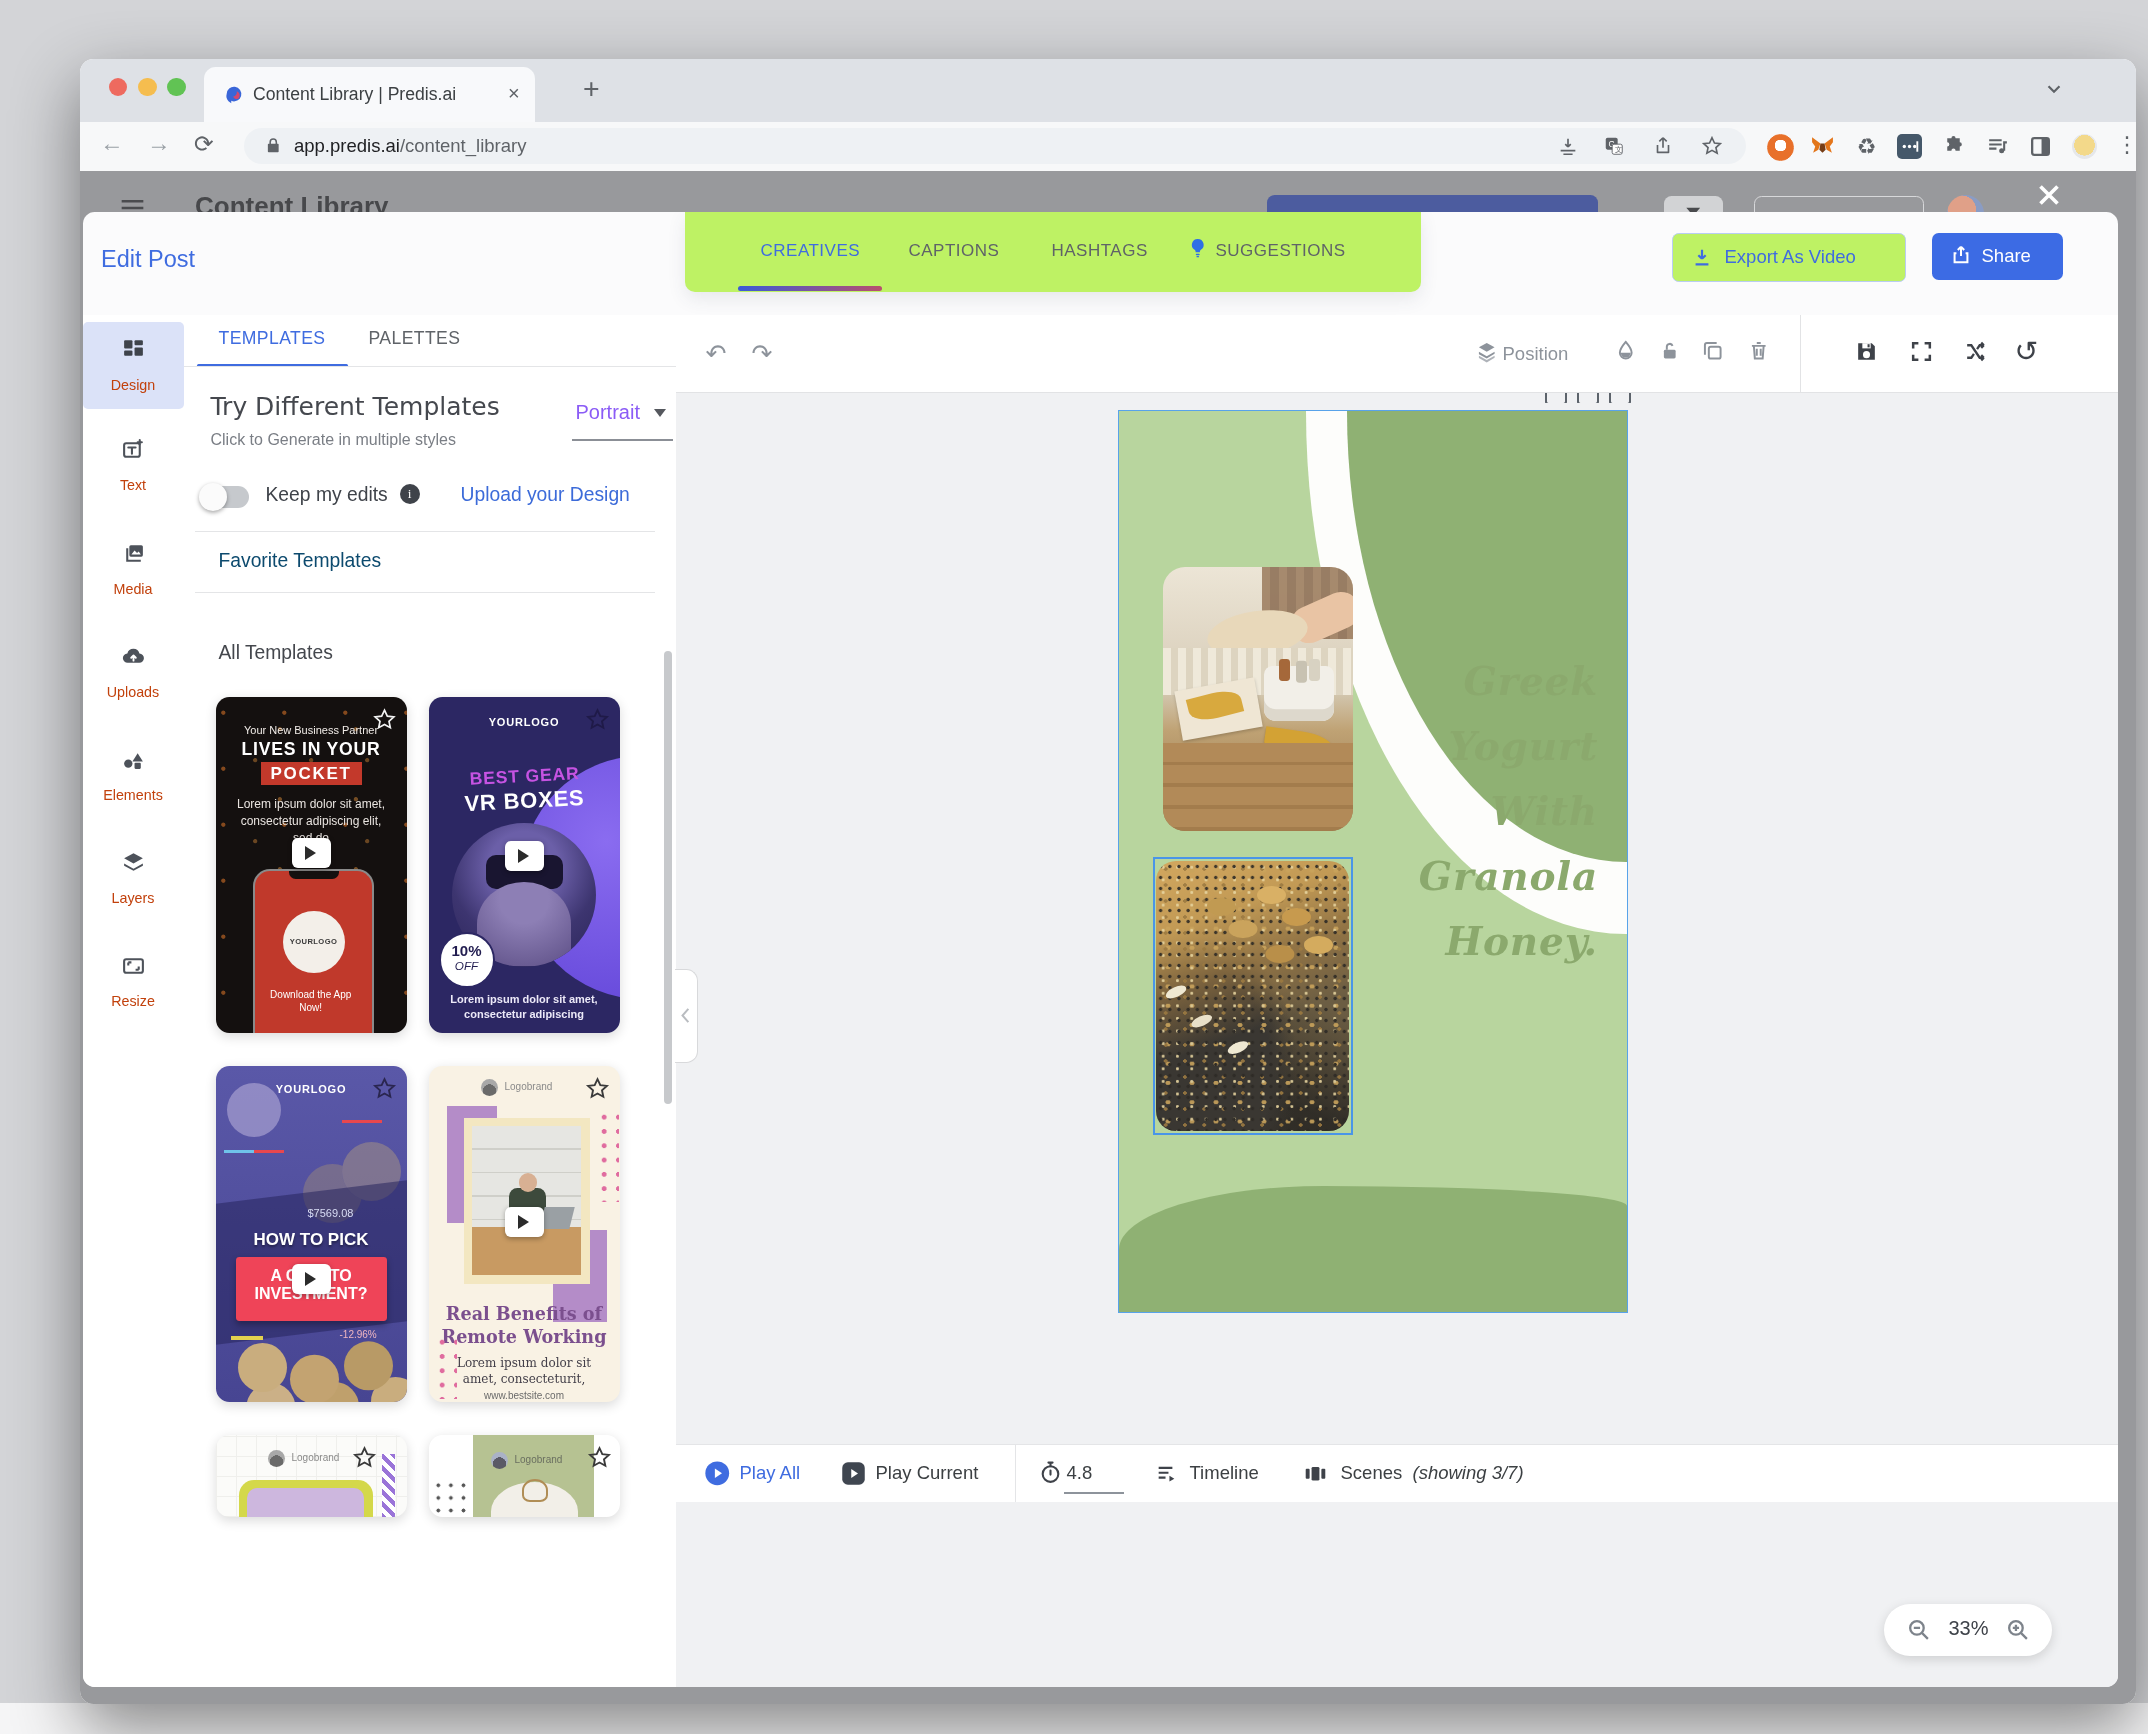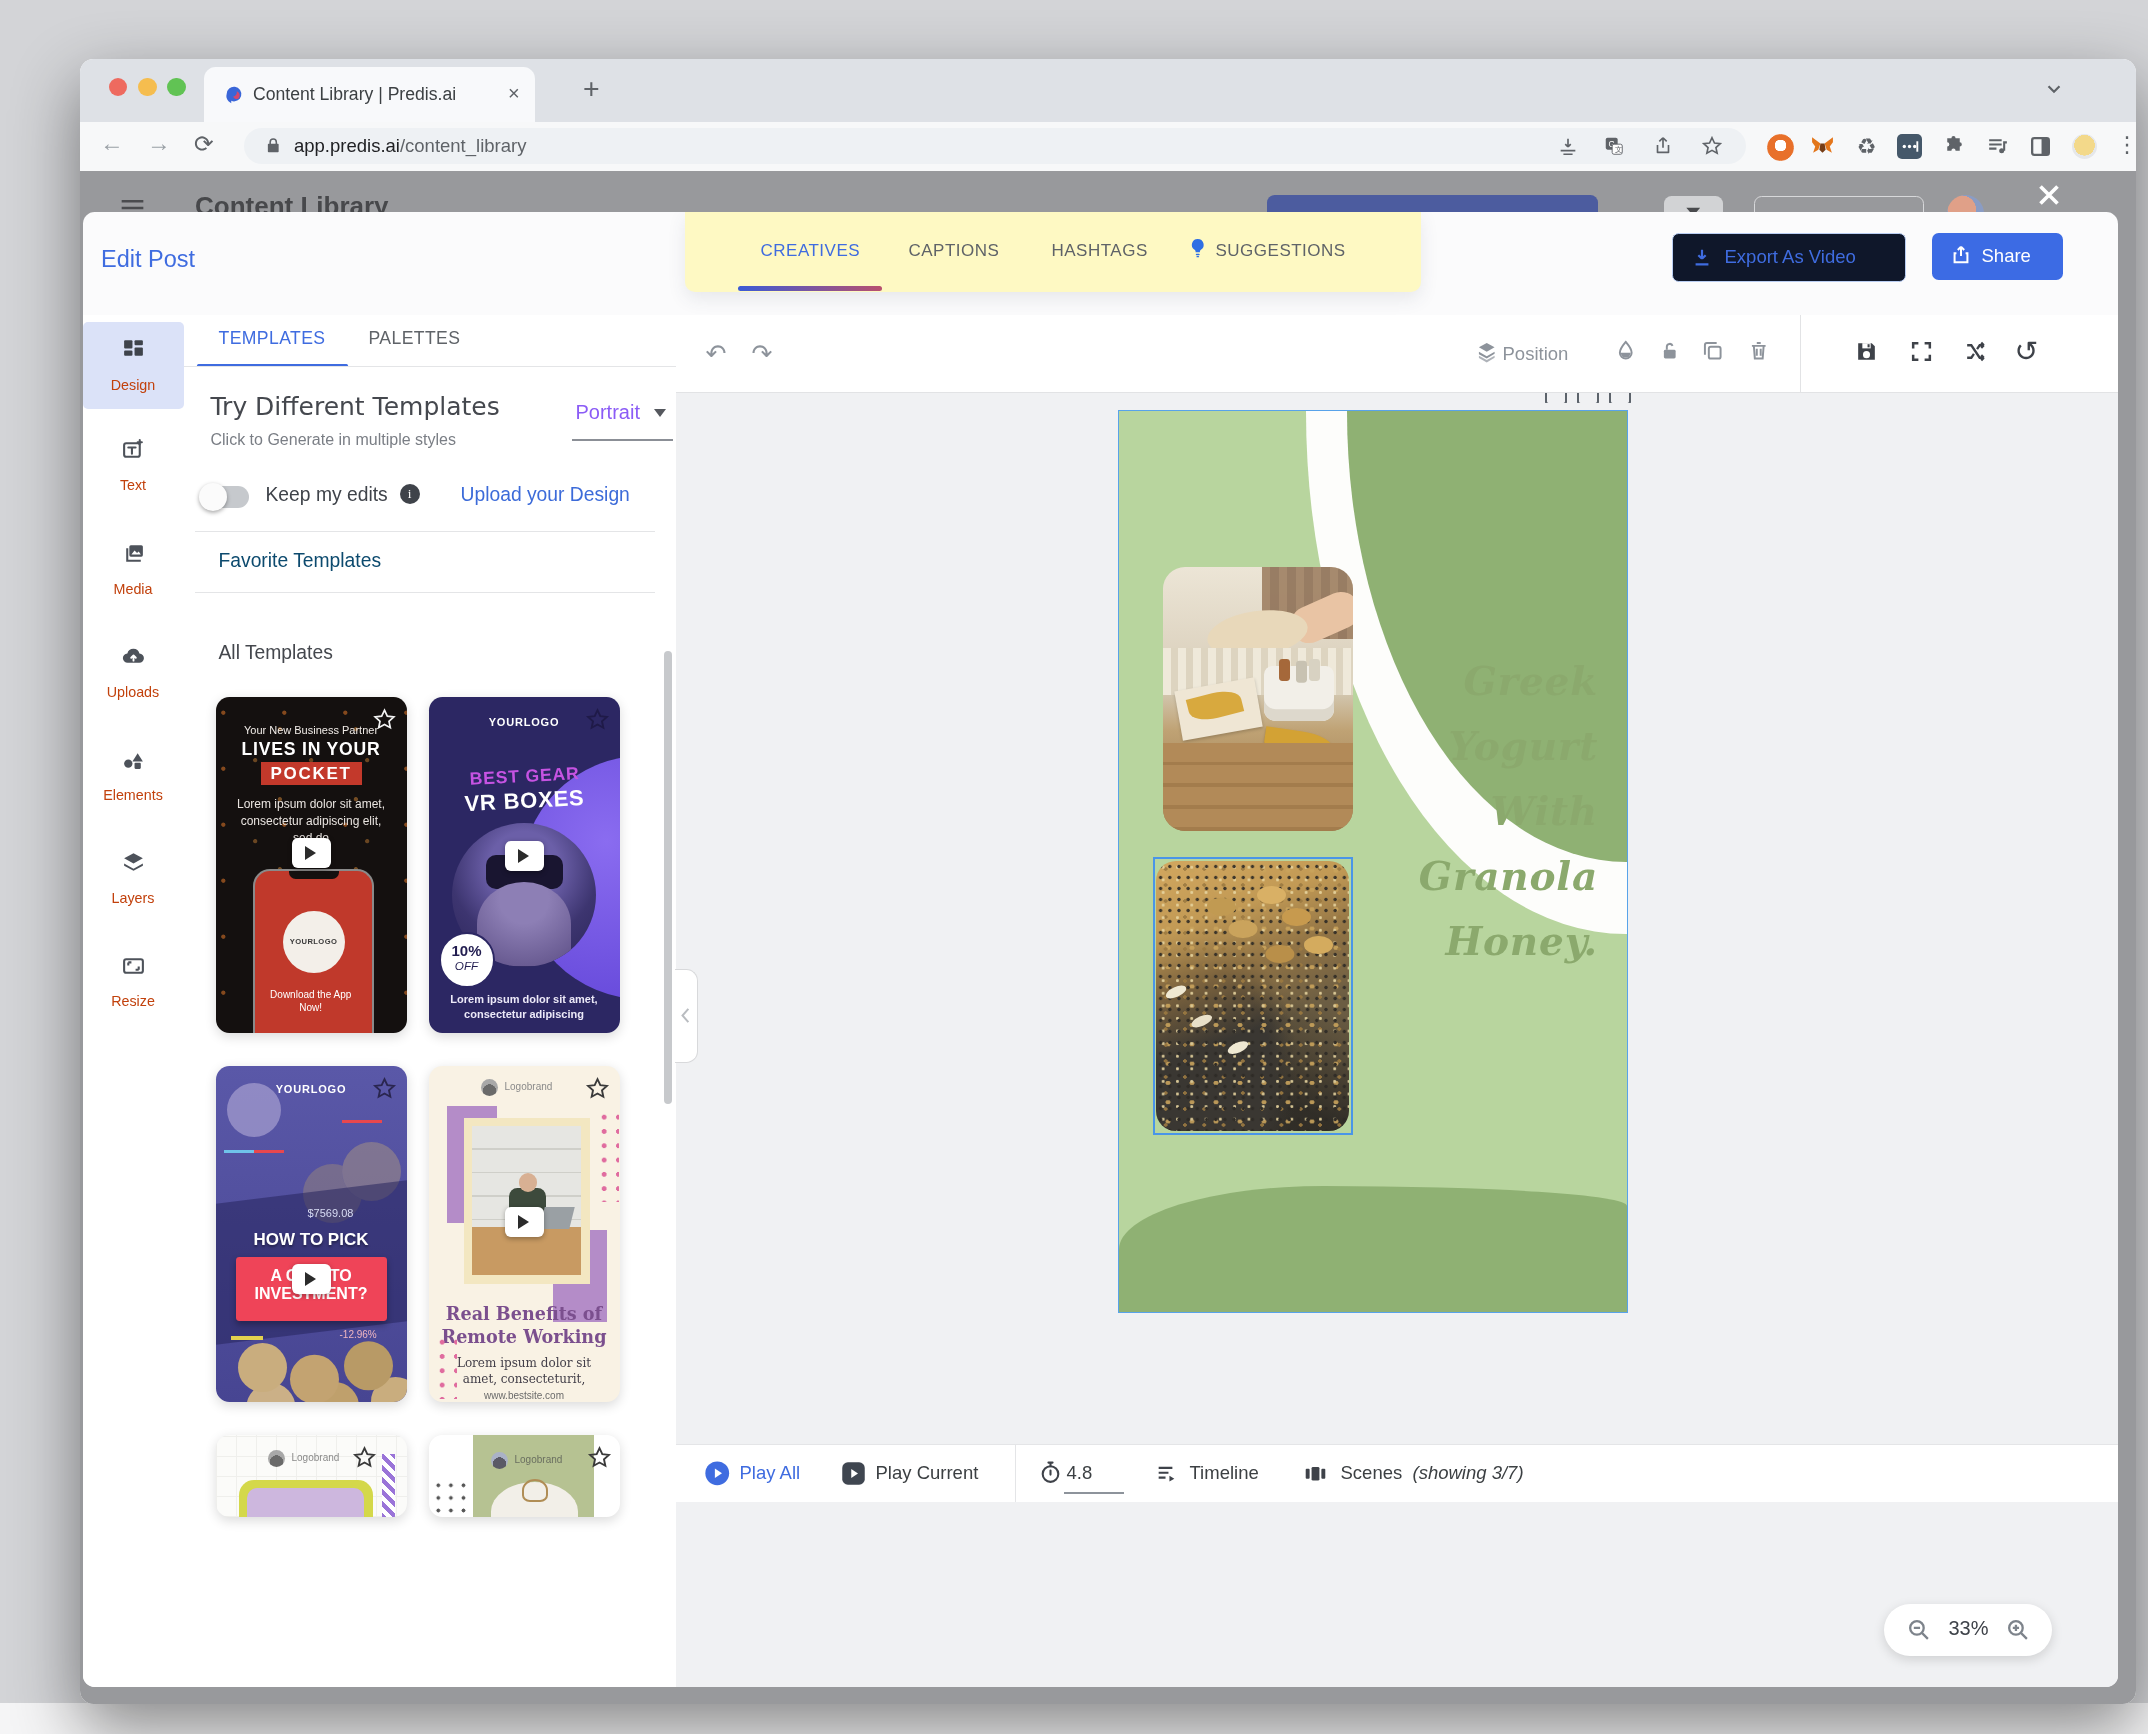--- a/index.html
+++ b/index.html
@@ -13,24 +13,24 @@
   .tl{width:18.5px;height:18.5px;border-radius:50%;top:18.5px;}
   .tab{left:124px;top:8.4px;width:331px;height:55px;background:#f8f9fb;border-radius:11.7px 11.7px 0 0;}
   .tabtitle{left:49px;top:17px;font-size:17.6px;color:#3c4043;white-space:nowrap;}
   .urlrow{left:0;top:63px;width:100%;height:49px;background:#f7f8f9;}
   .navic{font-size:23.5px;color:#9aa0a6;top:8.4px;}
   .pill{left:164px;top:5.9px;width:1502px;height:36px;background:#eef1f4;border-radius:18.5px;}
   .exticon{top:11.7px;width:25px;height:25px;}
   .dimstrip{left:0;top:112px;width:100%;height:1533px;background:#98999c;overflow:hidden;}
   
   .modal{left:2.5px;top:153px;width:2035px;height:1475px;background:#fbfbfc;border-radius:11.7px;overflow:hidden;}
-  .tabcard{left:602px;top:0;width:736px;height:80px;background:#fef9c3;border-radius:0 0 10px 10px;
+  .tabcard{left:602px;top:0;width:736px;height:80px;background:#bef264;border-radius:0 0 10px 10px;
            box-shadow:0 6.7px 18.5px rgba(60,64,90,.10);}
   .mtab{top:28.5px;font-size:17px;letter-spacing:0.5px;color:#5f6368;font-weight:500;}
-  .btn-outline{border:1.7px solid #b9cdf2;border-radius:6.7px;color:#3f6ce0;background:#0f172a;}
+  .btn-outline{border:1.7px solid #b9cdf2;border-radius:6.7px;color:#3f6ce0;background:#bef264;}
   .btn-fill{background:#3c6be4;border-radius:6.7px;color:#fff;}
   
   .rail{left:0;top:103px;width:101px;height:1372px;background:#fff;border-right:0.8px solid #ebecee;}
   .railitem{left:0;width:101px;height:87px;text-align:center;color:#5c6066;}
   .raillabel{font-size:14.3px;color:#c2410c;display:block;margin-top:15px;}
   
   .panel{left:101px;top:103px;width:493px;height:1372px;background:#fff;border-right:0.8px solid #e6e7e9;}
   .ptab{top:13.4px;font-size:17.6px;letter-spacing:0.4px;font-weight:500;}
   .divh{height:0.8px;background:#e4e5e7;}
   .tcard{width:191px;height:336px;border-radius:13.4px;overflow:hidden;box-shadow:0 3.4px 11.7px rgba(0,0,0,.14);}

